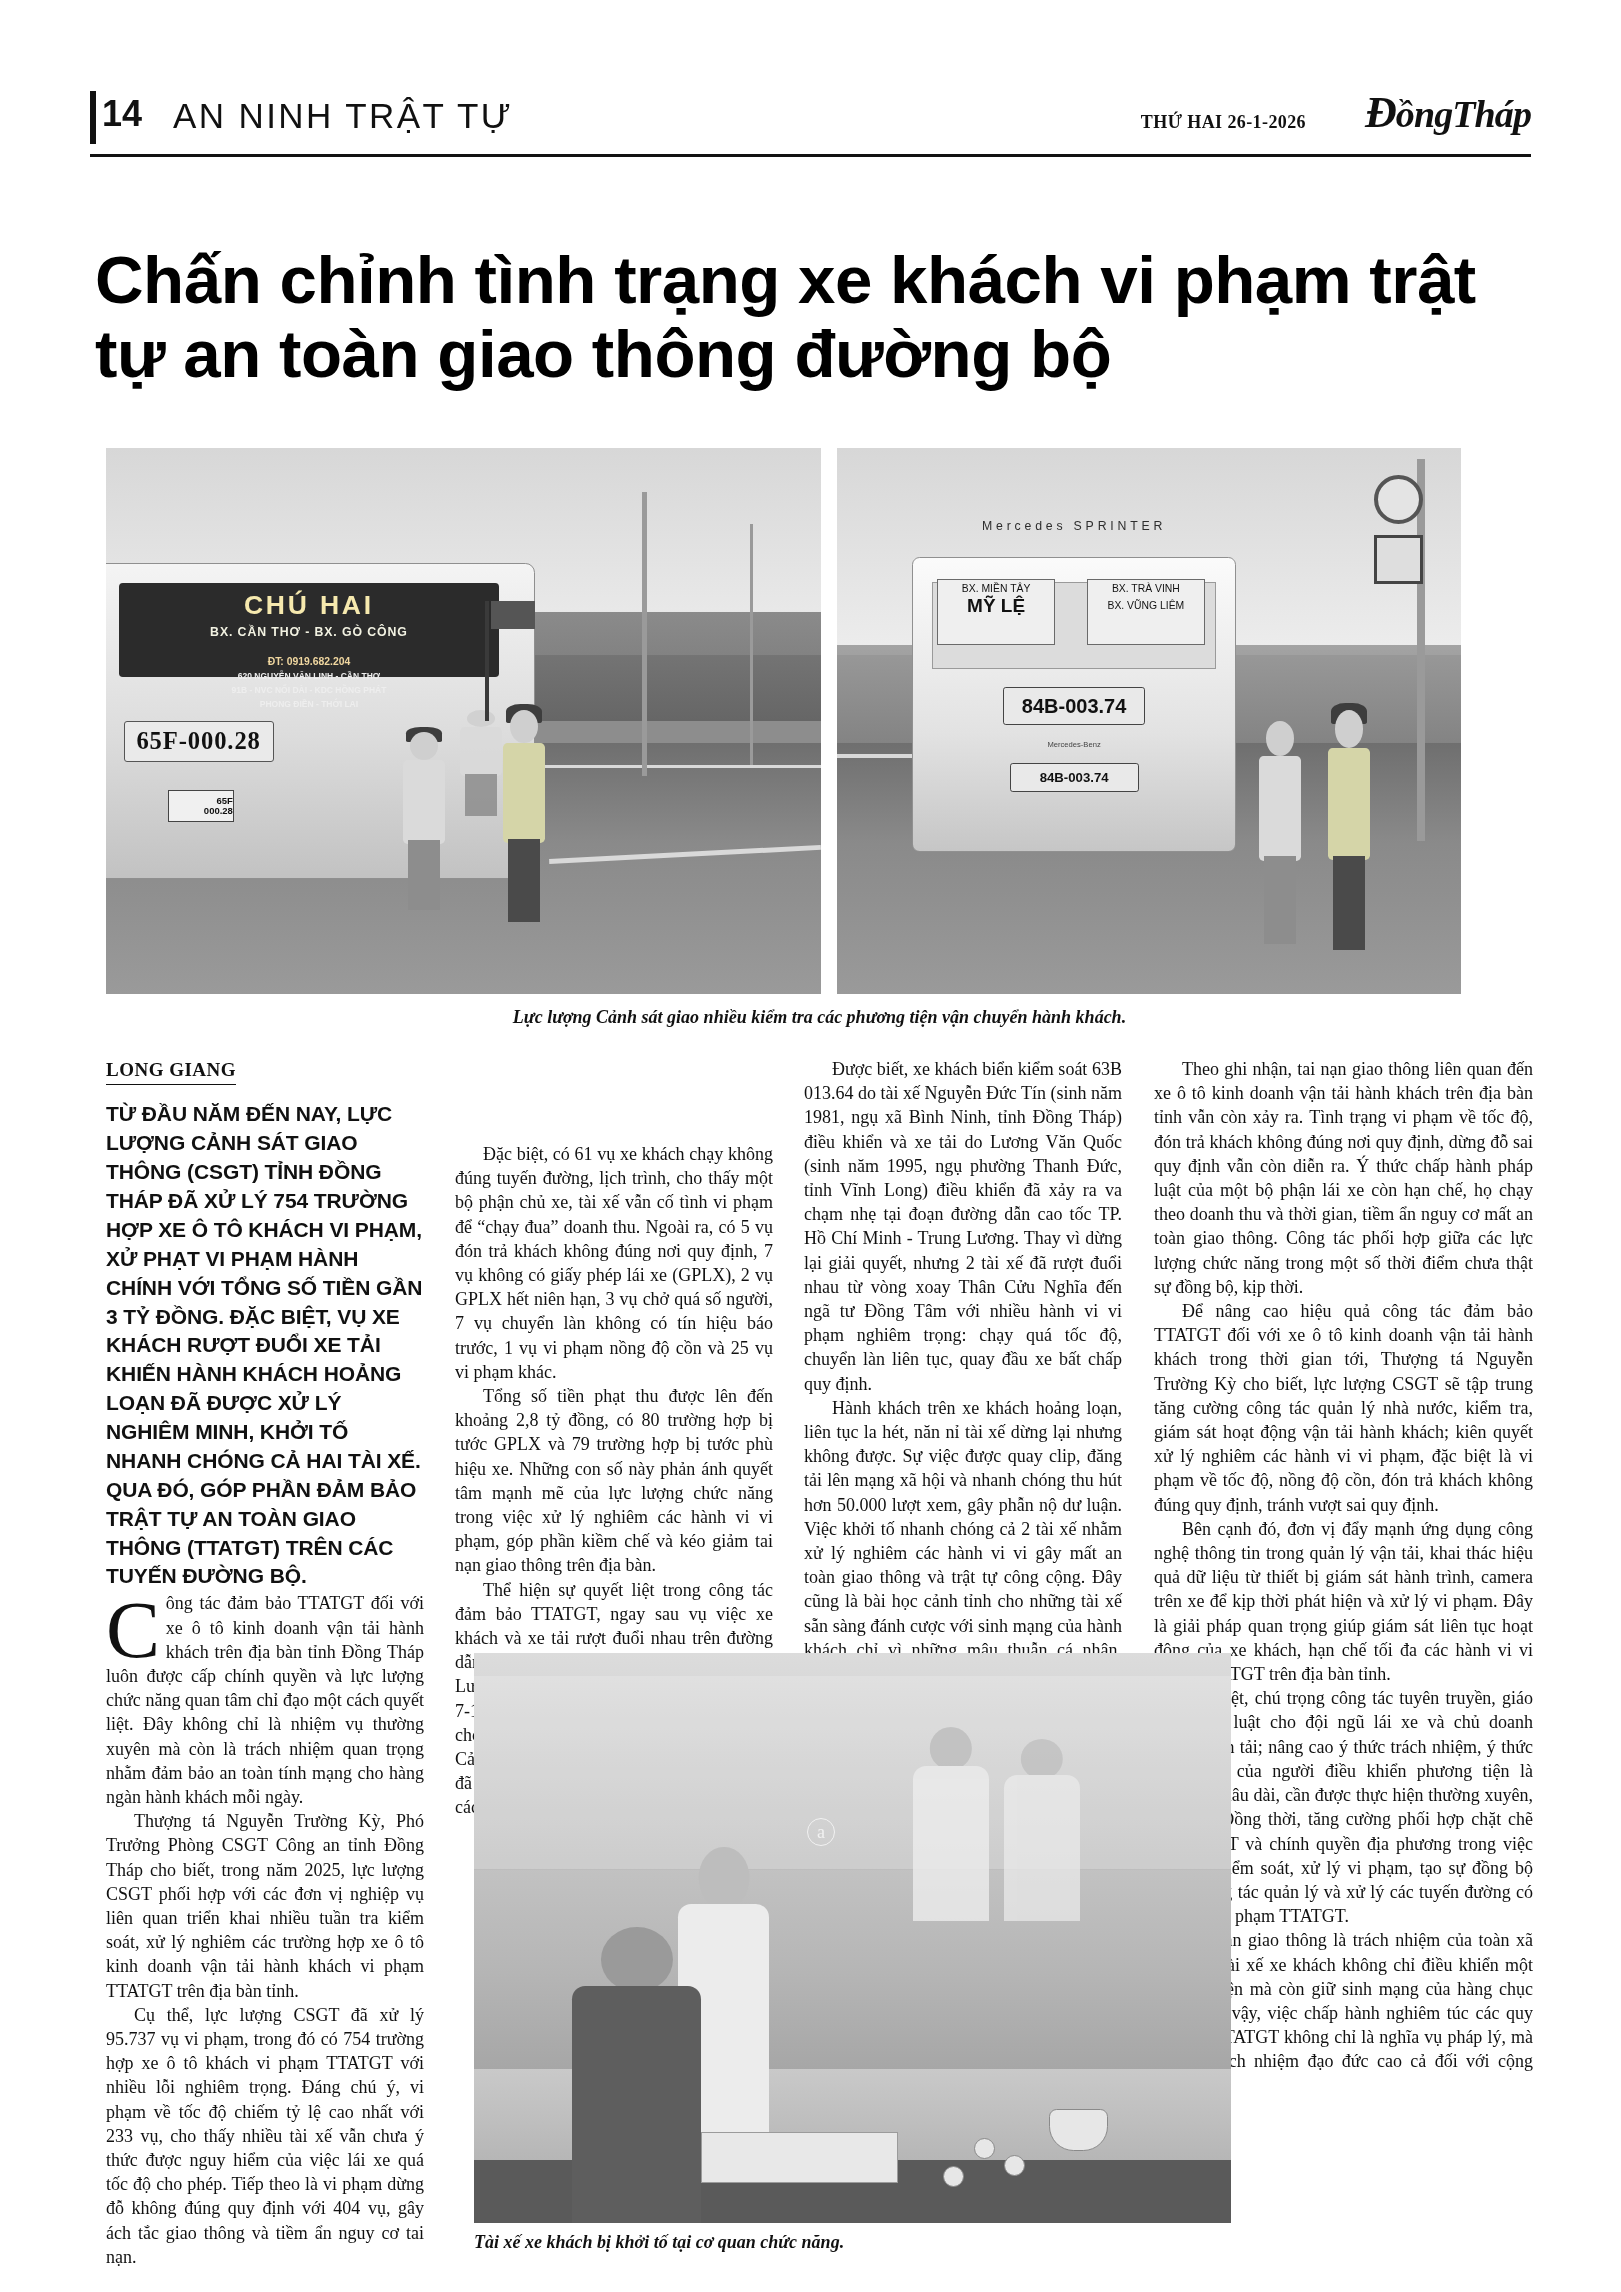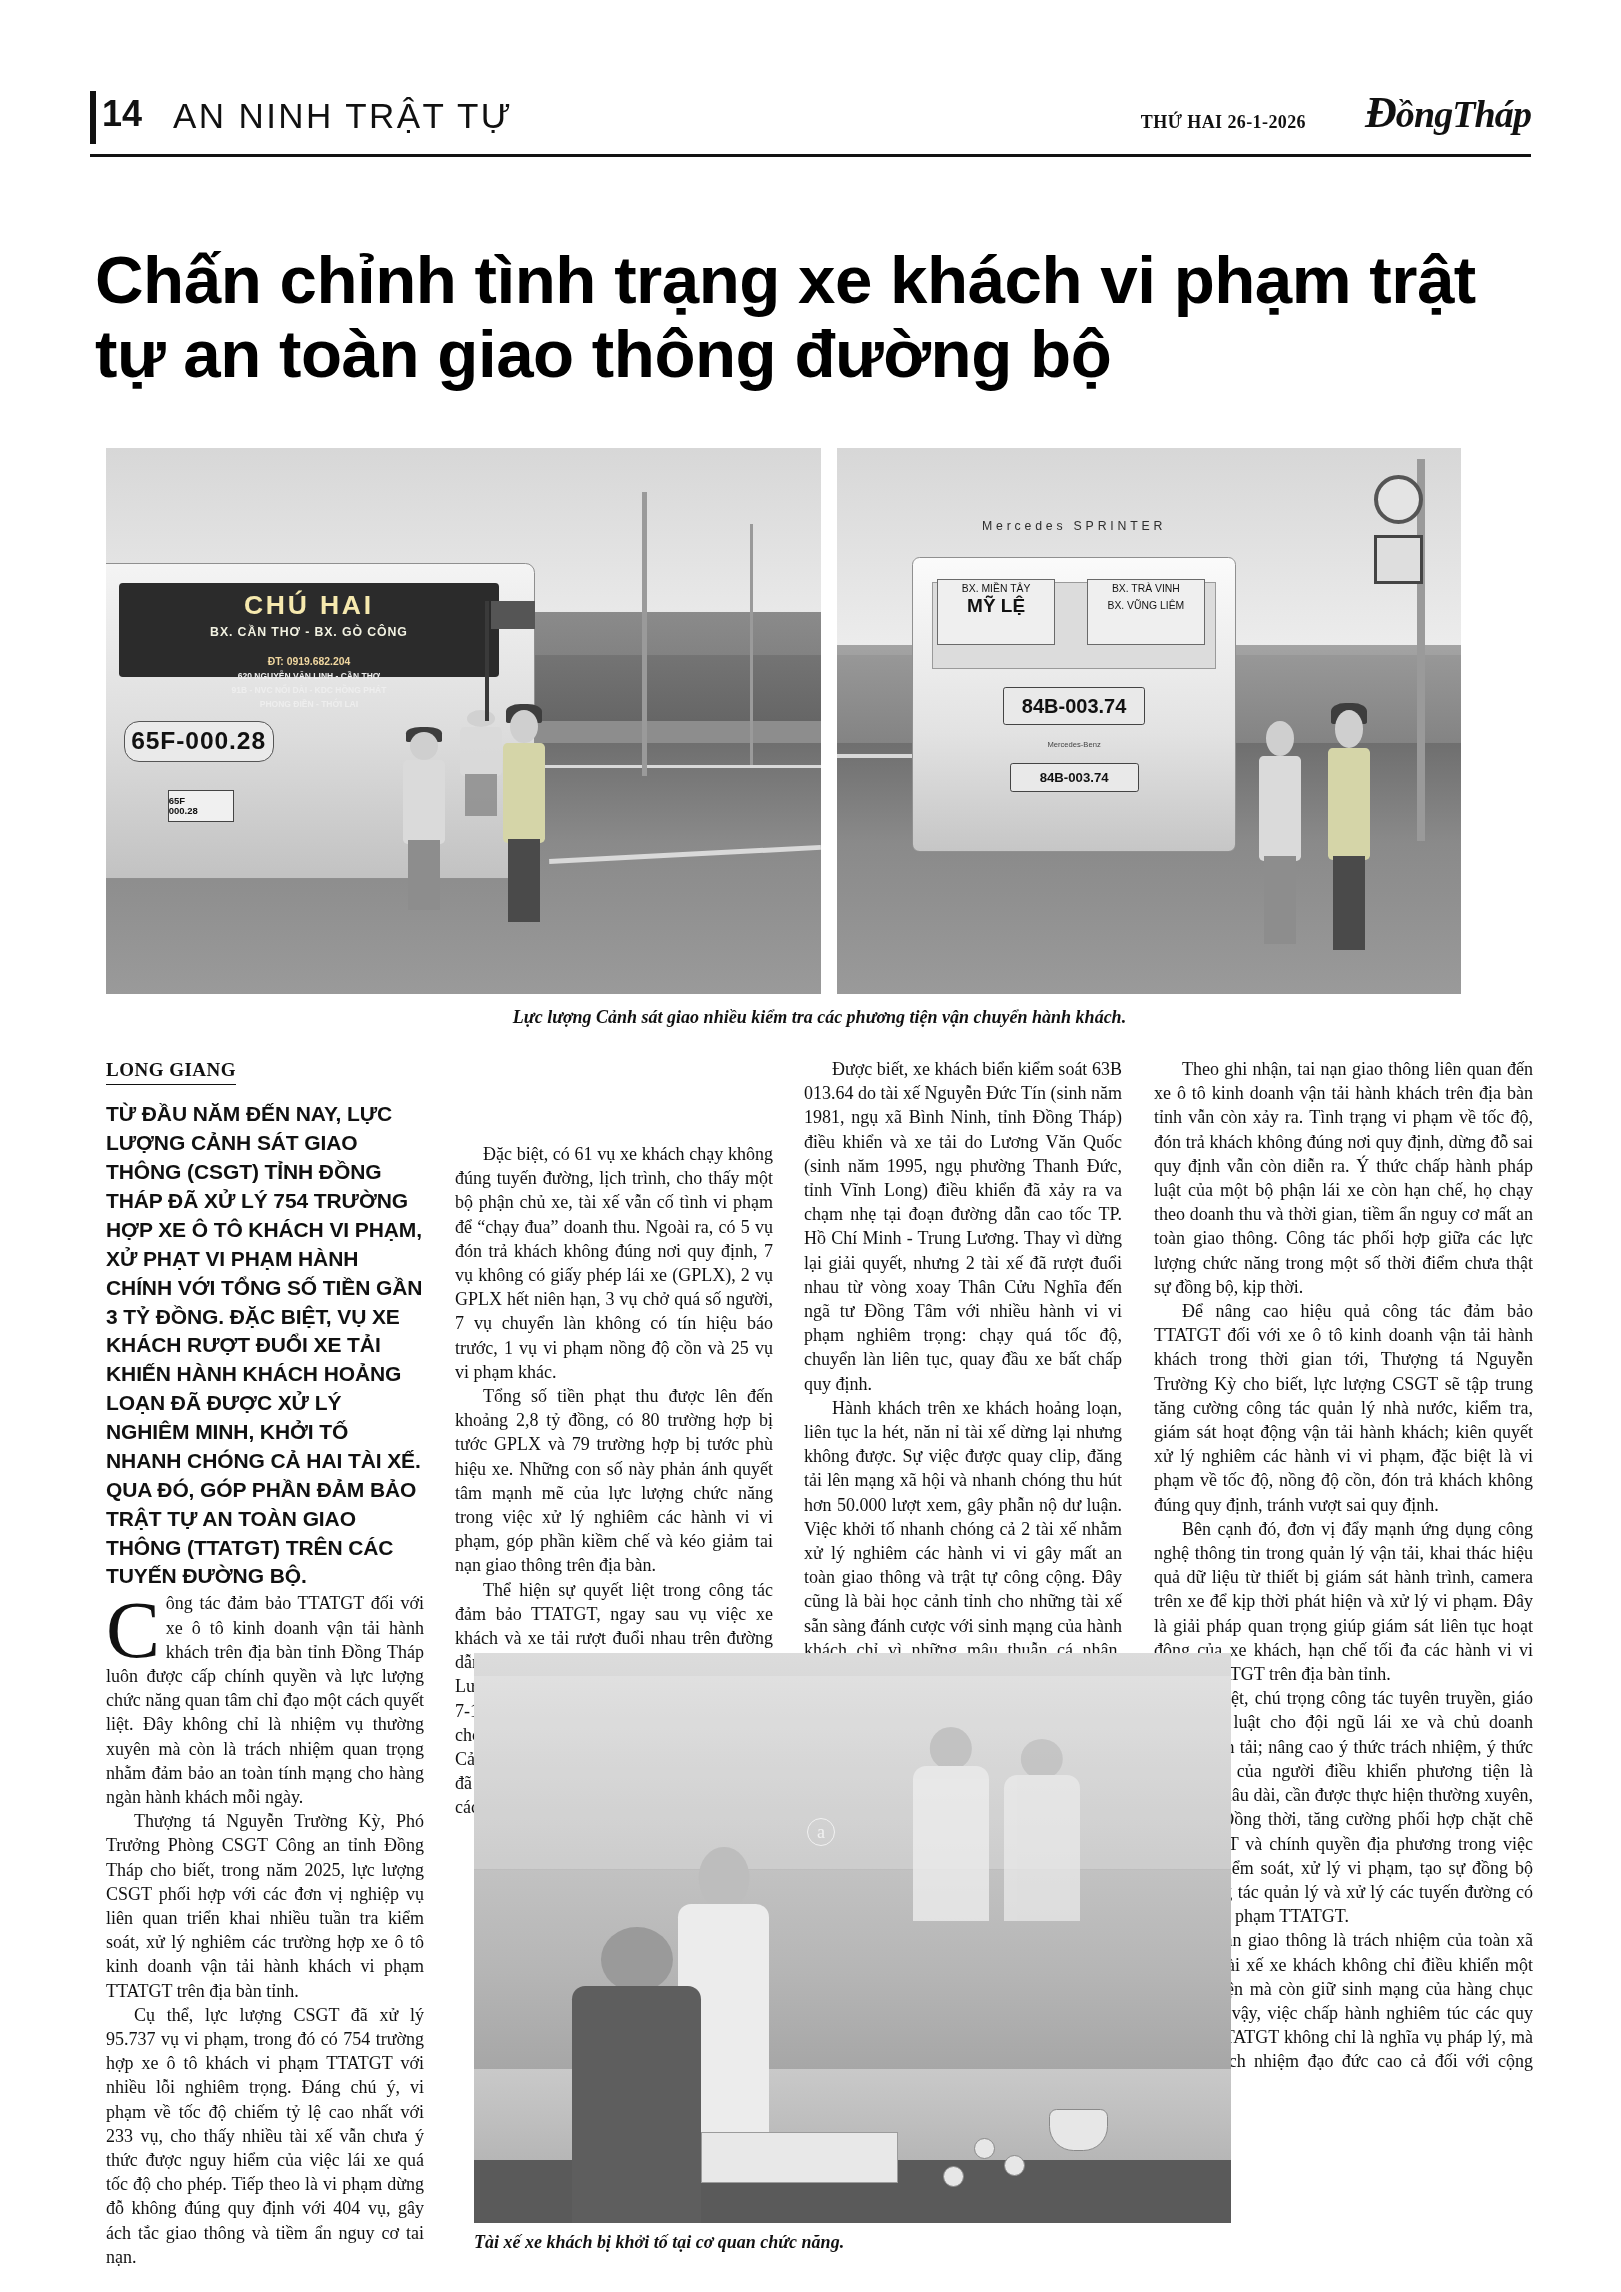--- a/index.html
+++ b/index.html
@@ -201,30 +201,30 @@
     position:absolute; left:8%; top:8%; width:82%;
     color:#f0e6b0; font-family:"Liberation Sans", sans-serif;
     font-weight:700; text-align:center; line-height:1.25;
   }
   .bus-text .t1 { font-size:26.5px; letter-spacing:2.8px; color:#f6e9ae; }
   .bus-text .t2 { font-size:12.3px; letter-spacing:0.9px; color:#f2f2e2; margin-top:2.8px;}
   .bus-text .t3 { font-size:10.4px; color:#f0d7a0; margin-top:15px;}
   .bus-text .t4 { font-size:8.5px; color:#eee; margin-top:2.8px; line-height:1.3;}
   .plate-main {
     position:absolute; left:7%; top:50%; width:34%; height:13%;
-    background:#eaeaea; border:1.9px solid #555; border-radius:15px;
-    color:#111; font-family:Liberation Sans, sans-serif; font-weight:700;
+    background:#eaeaea; border:1.9px solid #555; border-radius:3px;
+    color:#111; font-family:Liberation Serif, serif; font-weight:700;
     font-size:24.6px; display:flex; align-items:center; justify-content:center;
     letter-spacing:0.9px;
   }
   .plate-small {
     position:absolute; left:17%; top:72%; width:15%; height:10%;
     background:#f0f0f0; border:0.9px solid #444;
     font-family:"Liberation Sans", sans-serif; font-size:9.5px; font-weight:700;
-    display:flex; flex-direction:column; align-items:flex-start; justify-content:center;
+    display:flex; flex-direction:column; align-items:flex-end; justify-content:center;
     color:#111; line-height:1.1;
   }
   .officer {
     position:absolute; bottom:6%; width:7%; height:36%;
   }
   .officer .head { position:absolute; left:22%; top:0; width:56%; height:16%;
     background:#cfcfcf; border-radius:50%; }
   .officer .cap { position:absolute; left:14%; top:-3%; width:72%; height:9%;
     background:#3d3d3d; border-radius:40% 40% 10% 10%; }
   .officer .torso { position:absolute; left:8%; top:16%; width:84%; height:48%;

